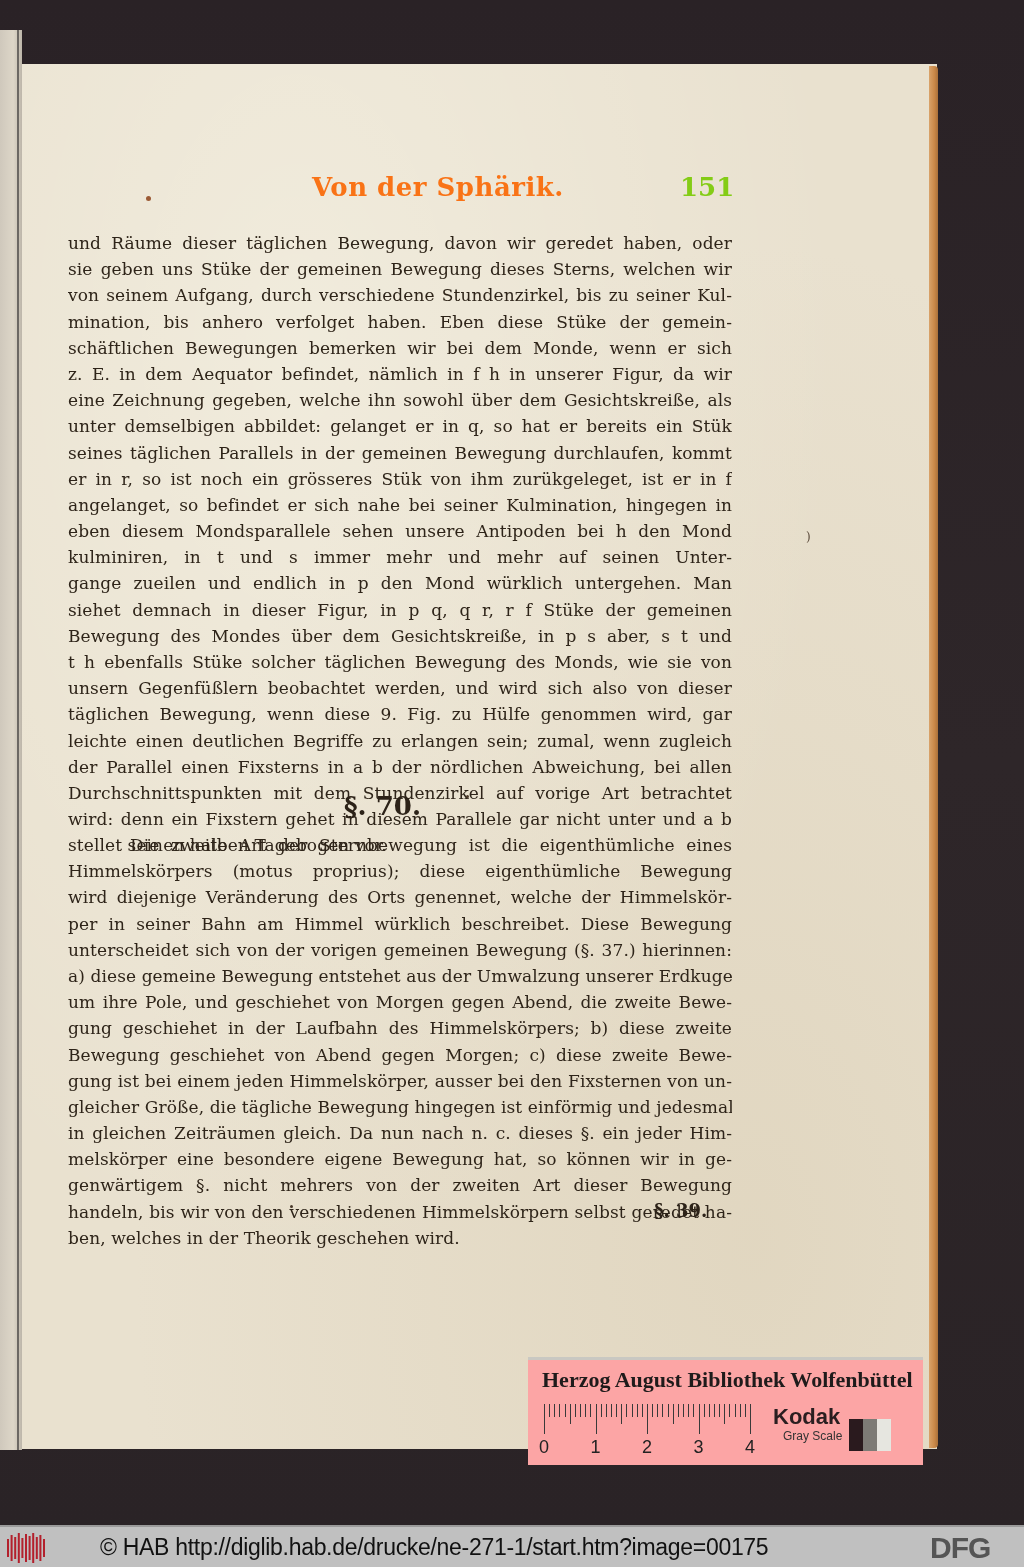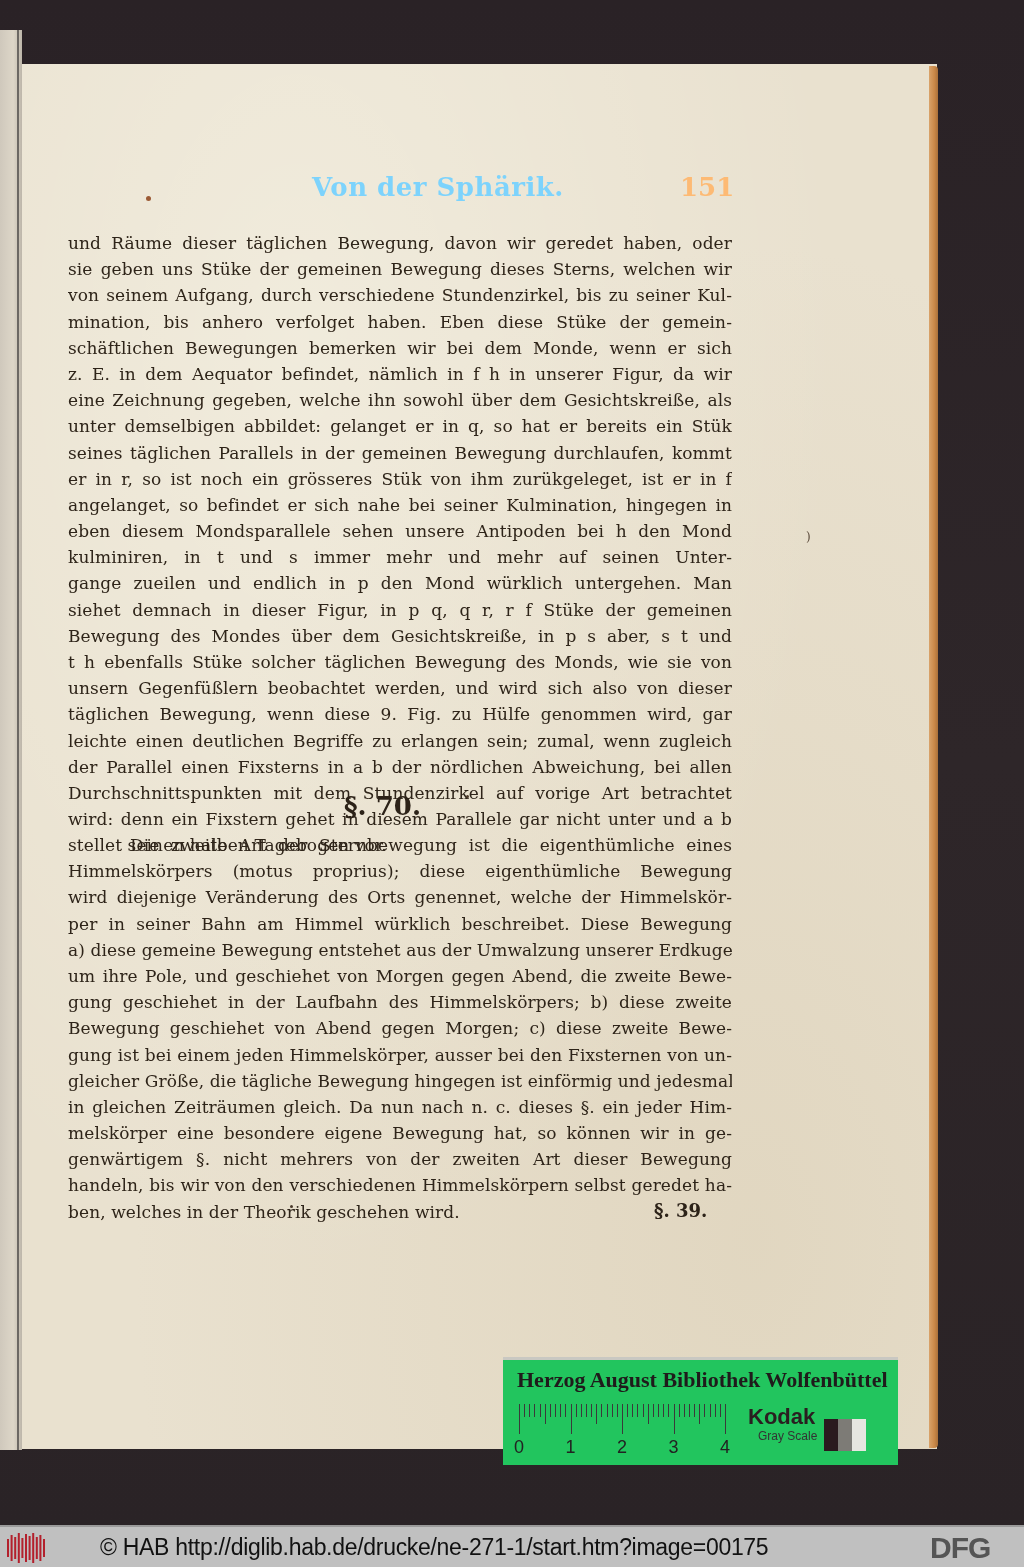--- a/index.html
+++ b/index.html
@@ -29,29 +29,29 @@
   }
   .page-edge-right {
     position: absolute; left: 929px; top: 66px; width: 9px; height: 1382px;
     background: linear-gradient(90deg, #d9a36a 0%, #c98848 60%, #a9703a 100%);
     border-radius: 0 4px 4px 0;
   }
   .running-head {
     position: absolute; left: 60px; top: 172px; width: 700px; height: 40px;
   }
   .head-title {
-    position: absolute; left: 252px; top: 0; font-size: 26px; color: #7dd3fc;
+    position: absolute; left: 252px; top: 0; font-size: 26px; color: #f97316;
     font-family: "DejaVu Serif", serif; font-weight: bold; letter-spacing: 0.5px;
   }
   .head-dot {
     position: absolute; left: 86px; top: 24px; width: 5px; height: 5px; border-radius: 50%;
     background: #9b5a35;
   }
   .page-number {
-    position: absolute; left: 620px; top: 0; font-size: 26px; color: #fdba74; font-weight: bold;
+    position: absolute; left: 620px; top: 0; font-size: 26px; color: #84cc16; font-weight: bold;
   }
   .text-block {
     position: absolute; left: 68px; width: 664px;
     color: #2e2419; font-family: "DejaVu Serif", serif;
   }
   .line {
     height: 26.2px; line-height: 26.2px; font-size: 17px; white-space: nowrap;
     overflow: hidden; text-align: justify; text-align-last: justify;
     letter-spacing: 0.1px;
   }
@@ -60,22 +60,22 @@
   .section-heading {
     position: absolute; left: 344px; top: 791px; font-size: 26px; color: #2c2218; font-weight: bold;
   }
   .catch-word {
     position: absolute; left: 654px; top: 1200px; font-size: 18px; color: #2c2218; font-weight: bold;
   }
   .stray-dot { position: absolute; width: 3px; height: 3px; border-radius: 50%; background: #4a3a2a; }
   .margin-mark { position: absolute; left: 806px; top: 530px; font-size: 12px; color: #5a4a3a; }
 
   .label-card {
-    position: absolute; left: 503px; top: 1357px; width: 395px; height: 105px;
-    background: #22c55e; border-top: 3px solid #c9c8c2;
+    position: absolute; left: 528px; top: 1357px; width: 395px; height: 105px;
+    background: #fca5a5; border-top: 3px solid #c9c8c2;
   }
   .label-title {
     position: absolute; left: 14px; top: 7px; font-family: "Liberation Serif", serif;
     font-weight: bold; font-size: 22px; color: #1f1b1b; white-space: nowrap;
   }
   .ruler { position: absolute; left: 16px; top: 44px; width: 210px; height: 58px; }
   .tick { position: absolute; top: 0; width: 1px; background: #3a3a3a; }
   .ruler-num { position: absolute; top: 33px; font-family: "Liberation Sans", sans-serif; font-size: 18px; color: #222; }
   .kodak { position: absolute; left: 245px; top: 44px; font-family: "Liberation Sans", sans-serif; font-weight: bold; font-size: 22px; color: #2a1e20; }
   .kodak-sub { position: absolute; left: 255px; top: 69px; font-family: Liberation Sans, sans-serif; font-size: 12px; color: #333; }
@@ -139,20 +139,21 @@
     <div class="line last">stellet seinen halben Tagebogen vor.</div>
   </div>
 
 <div class="section-heading">§. 70.</div>
 
 <div class="text-block" id="p2" style="top:832px;">
     <div class="line indent">Die zweite Art der Sternbewegung ist die eigenthümliche eines</div>
     <div class="line">Himmelskörpers (motus proprius); diese eigenthümliche Bewegung</div>
     <div class="line">wird diejenige Veränderung des Orts genennet, welche der Himmelskör-</div>
     <div class="line">per in seiner Bahn am Himmel würklich beschreibet.   Diese Bewegung</div>
+    <div class="line">unterscheidet sich von der vorigen gemeinen Bewegung (§. 37.) hierinnen:</div>
     <div class="line">a) diese gemeine Bewegung entstehet aus der Umwalzung unserer Erdkugel</div>
     <div class="line">um ihre Pole, und geschiehet von Morgen gegen Abend, die zweite Bewe-</div>
     <div class="line">gung geschiehet in der Laufbahn des Himmelskörpers;  b) diese zweite</div>
     <div class="line">Bewegung geschiehet von Abend gegen Morgen; c) diese zweite Bewe-</div>
     <div class="line">gung ist bei einem jeden Himmelskörper, ausser bei den Fixsternen von un-</div>
     <div class="line">gleicher Größe, die tägliche Bewegung hingegen ist einförmig und jedesmal</div>
     <div class="line">in gleichen Zeiträumen gleich.   Da nun nach n. c. dieses §. ein jeder Him-</div>
     <div class="line">melskörper eine besondere eigene Bewegung hat, so können wir in ge-</div>
     <div class="line">genwärtigem §. nicht mehrers von der zweiten Art dieser Bewegung</div>
     <div class="line">handeln, bis wir von den verschiedenen Himmelskörpern selbst geredet ha-</div>

